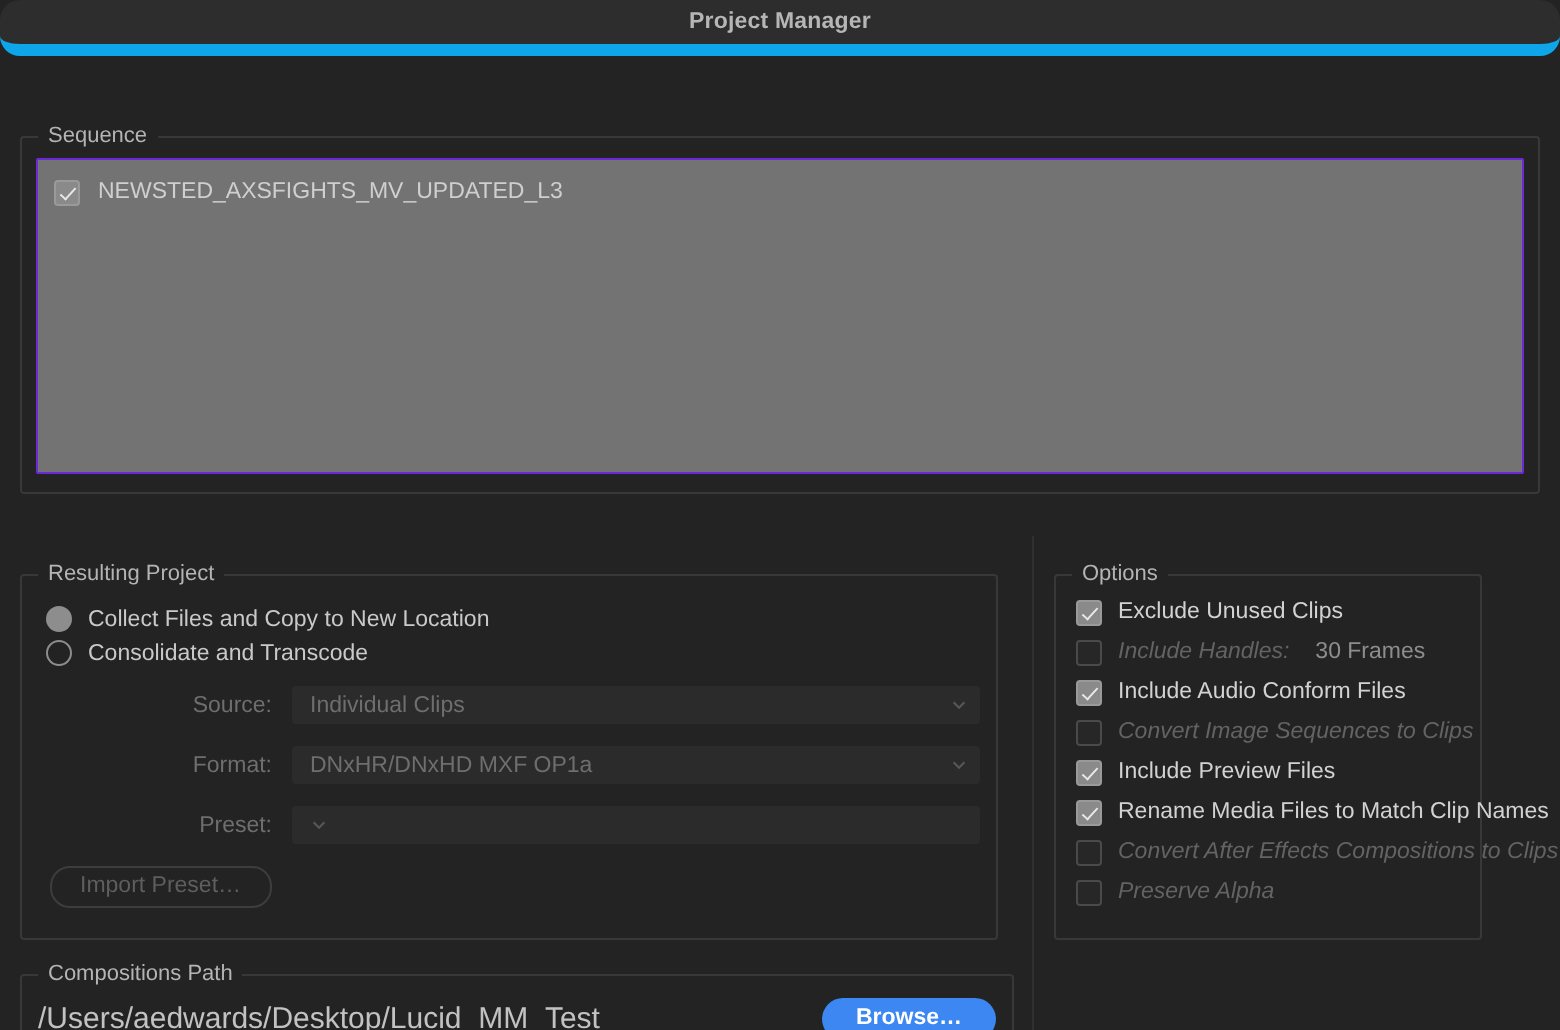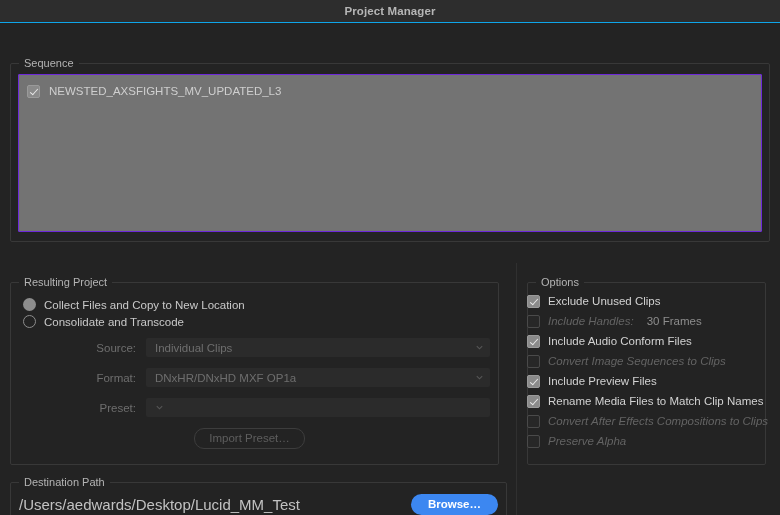--- a/index.html
+++ b/index.html
@@ -13,24 +13,25 @@
     overflow: hidden;
     font-family: "Liberation Sans", sans-serif;
     color: #c8c8c8;
     -webkit-font-smoothing: antialiased;
   }
 
   
   .titlebar {
     height: 22px;
     background: #2d2d2d;
-    border-bottom: 1px solid #0ea5e9;
+    border-bottom: 6px solid #0ea5e9;
     display: flex;
     align-items: center;
     justify-content: center;
+    border-radius: 10px;
   }
   .titlebar-text {
     font-size: 11.5px;
     font-weight: bold;
     color: #b6b6b6;
     letter-spacing: .1px;
   }
 
   
   .dialog-body {
@@ -208,47 +209,48 @@
   .chevron {
     width: 9px;
     height: 9px;
     flex: none;
     opacity: .45;
   }
   .chevron svg { display: block; }
 
   .btn-row {
     display: flex;
-    justify-content: center;
+    justify-content: flex-start;
     padding-right: 25px;
     margin-left: 15px;
   }
   .btn-outline {
     border: 1px solid #3d3d3d;
     border-radius: 10px;
     background: transparent;
     color: #5e5e5e;
     font-size: 11.5px;
     font-family: "Liberation Sans", sans-serif;
     padding: 3px 14px 4px;
     line-height: 12px;
   }
 
   
   #options-group {
     left: 527px;
     top: 252px;
-    width: 239px;
+    width: 214px;
     height: 190px;
   }
   .opt-row {
     display: flex;
     align-items: center;
     gap: 8px;
     height: 20px;
+    padding-left: 11px;
   }
   .opt-row:first-child { margin-top: 16px; }
   .opt-label {
     font-size: 11.5px;
     color: #d2d2d2;
     white-space: nowrap;
   }
   .opt-row.off .opt-label { color: #636363; font-style: italic; }
   .opt-extra {
     font-size: 11.5px;
@@ -430,21 +432,21 @@
       <div class="opt-row off">
         <span class="cb disabled"></span>
         <span class="opt-label">Preserve Alpha</span>
       </div>
 
     </div>
   </div>
 
   <div class="group" id="destination-group">
     <div class="group-frame"></div>
-    <div class="group-title">Destination Path</div>
+    <div class="group-title">Compositions Path</div>
     <div class="group-content">
       <div class="dest-row">
         <span class="dest-path">/Users/aedwards/Desktop/Lucid_MM_Test</span>
         <button class="btn-primary">Browse…</button>
       </div>
     </div>
   </div>
 
 </div>
 

